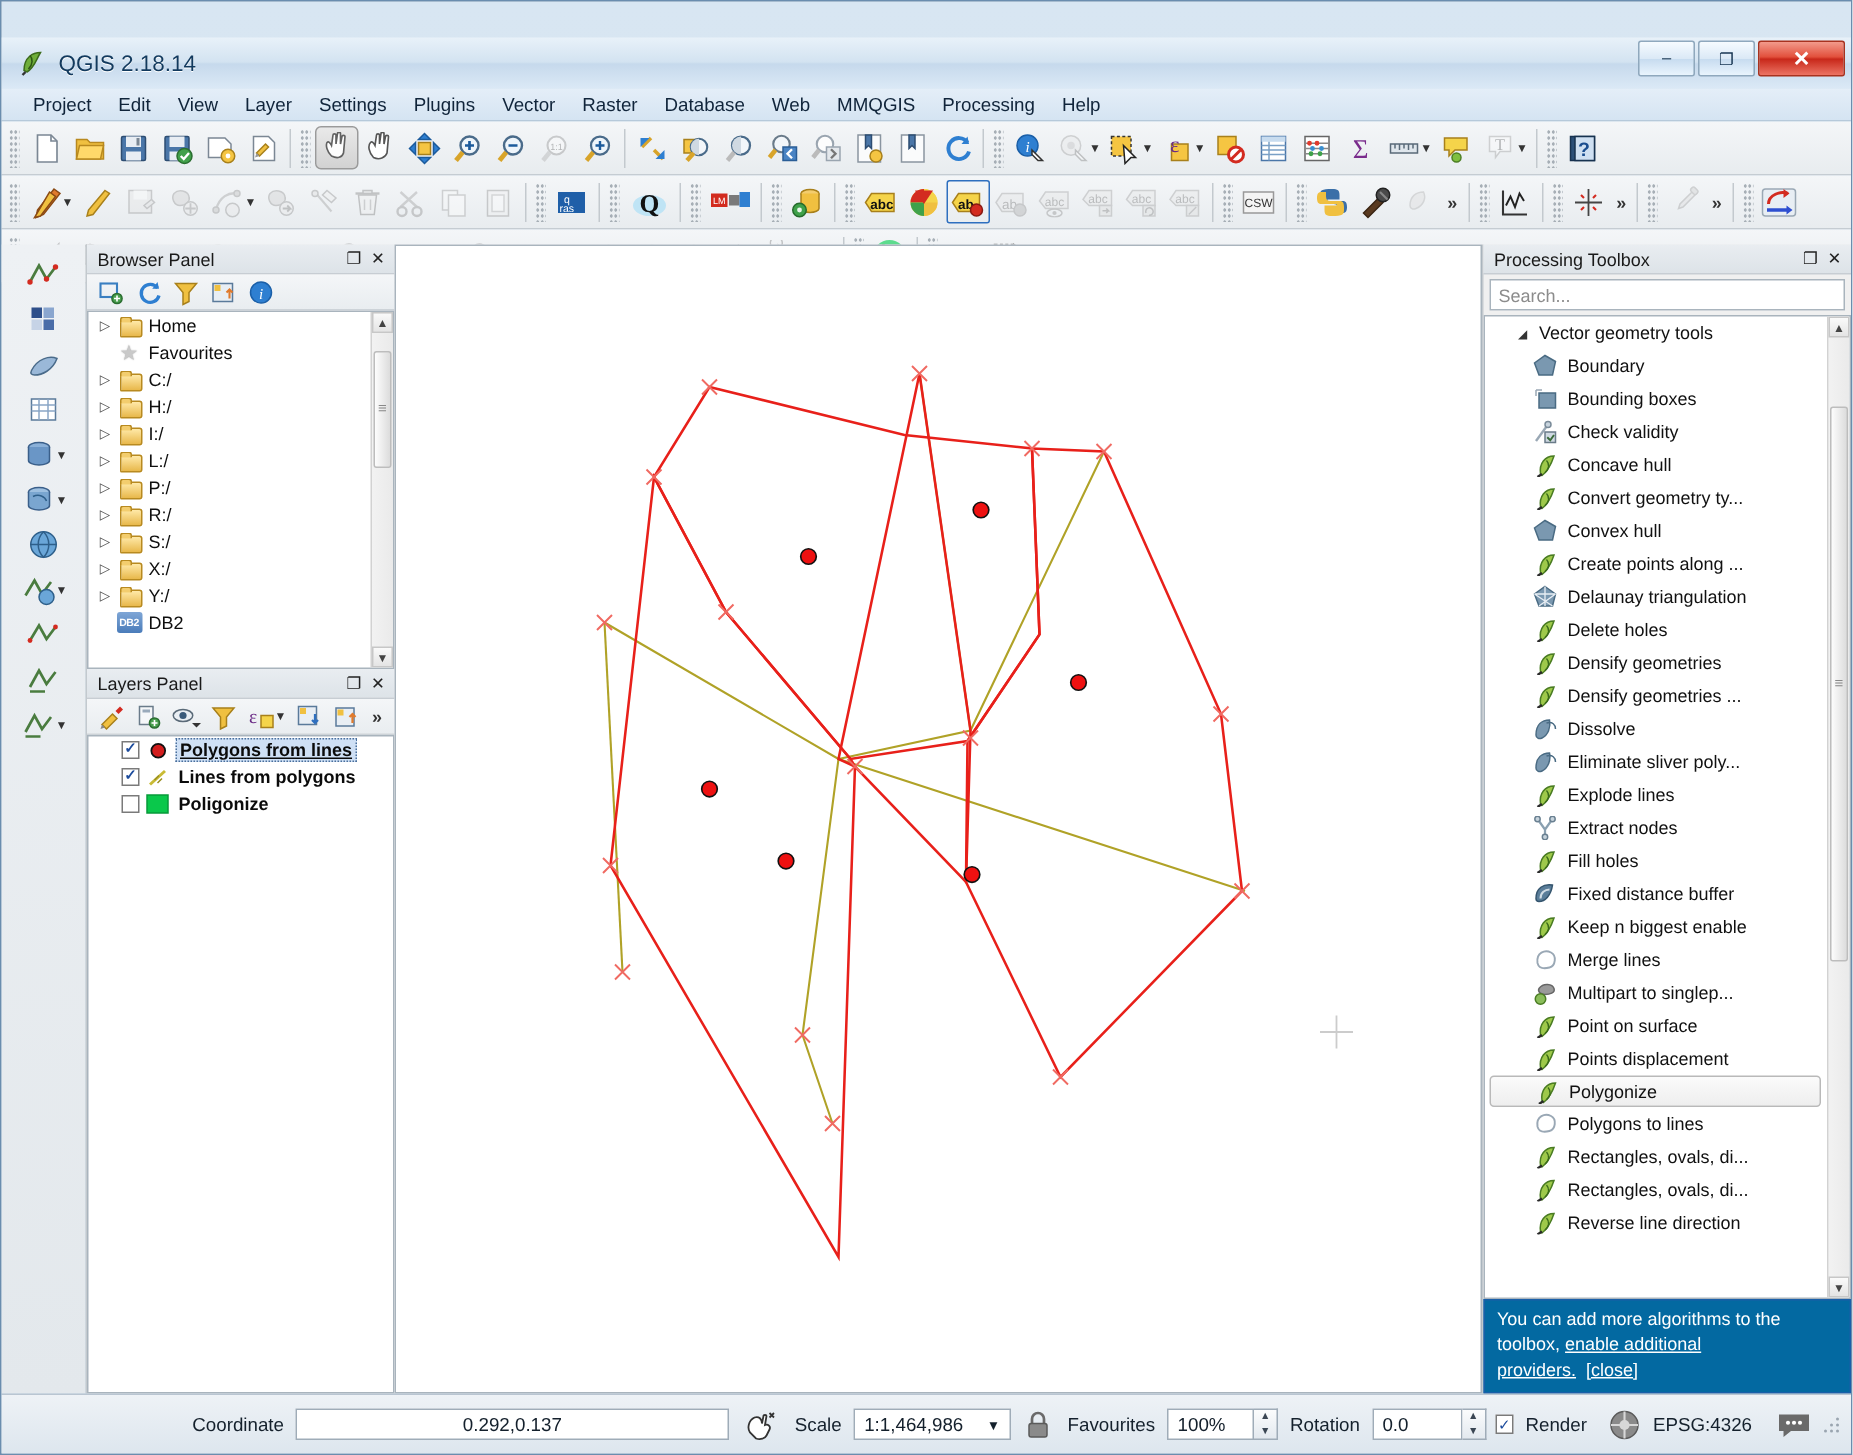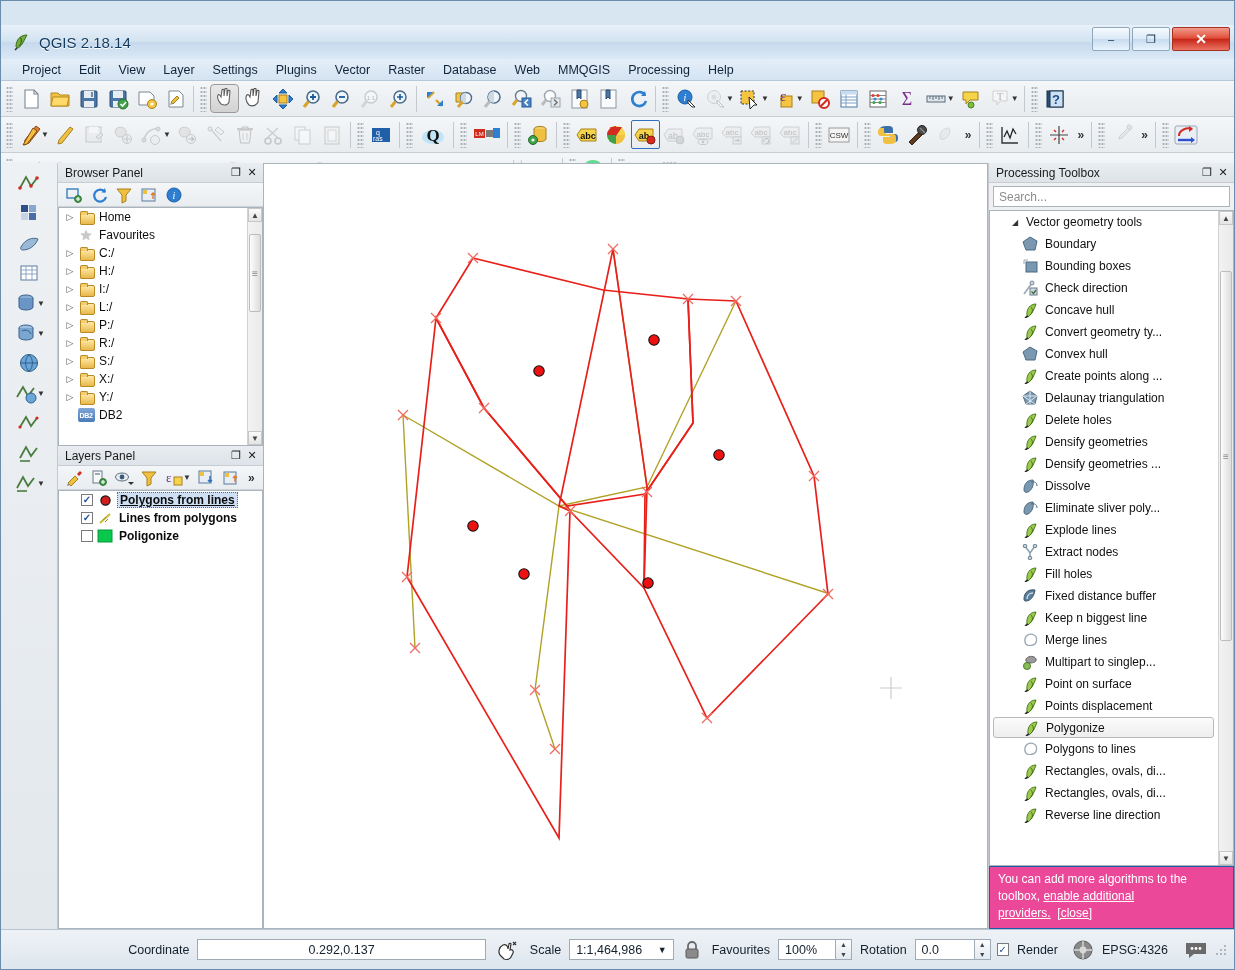--- a/index.html
+++ b/index.html
@@ -214,21 +214,21 @@
   .tbx-row.selected {
     background: linear-gradient(180deg,#fbfbfb,#eeeeee);
     border: 1px solid #b9b9b9; border-radius: 3px;
     margin: 0 3px 0 3px; padding-left: 3px; height: 21px;
   }
   .algo-ico { width: 20px; height: 18px; margin-right: 5px; display: inline-flex; align-items: center; justify-content: center; }
   .tbx-tree {
     flex: 1; background: #fff; border: 1px solid #a9b4bd; margin: 0 0 0 0; position: relative; overflow: hidden;
   }
   .notice {
-    margin: 0; background: #ec4899;
+    margin: 0; background: #0369a1;
     border: 1px solid #1a5fa8; color: #fff; font-size: 12px;
     padding: 4px 14px 6px 8px; line-height: 17px;
   }
   .notice a { color: #fff; text-decoration: underline; }
 
   
   #statusbar {
     position: absolute; left: 0; right: 0; bottom: 0; height: 40px;
     display: flex; align-items: center;
     background: linear-gradient(180deg,#eef2f6,#dde6ee);
@@ -1386,21 +1386,21 @@
               <span class="ind"></span>
               <span class="ind"></span>
               <span class="algo-ico">
                 <svg width="17" height="16">
                   <path d="M2 14 L10 3" stroke="#9aa8b5" stroke-width="1.6"></path>
                   <circle cx="10" cy="3" r="2" fill="#c8d4de" stroke="#7a8b99"></circle>
                   <rect x="8" y="8" width="7" height="7" fill="#cfd9e2" stroke="#6a7b89"></rect>
                   <path d="M9.5 11.5 l2 2 l2.5 -3.5" fill="none" stroke="#3a6b3a" stroke-width="1.3"></path>
                 </svg>
               </span>
-              <span>Check direction</span>
+              <span>Check validity</span>
             </div>
             <div class="tbx-row">
               <span class="ind"></span>
               <span class="ind"></span>
               <span class="algo-ico">
                 <svg width="17" height="16">
                   <path d="M5 14 C4 7, 8 2, 14 2 C12 8, 10 12, 6 15 Z" fill="#9ec94a" stroke="#4a7c23" stroke-width="1"></path>
                   <path d="M6 14 L3 16" stroke="#2a2a2a" stroke-width="1.6"></path>
                   <path d="M9 5 C11 7, 11 11, 8 13" stroke="#3a6b1a" stroke-width=".9" fill="none"></path>
                 </svg>
@@ -1565,21 +1565,21 @@
             <div class="tbx-row">
               <span class="ind"></span>
               <span class="ind"></span>
               <span class="algo-ico">
                 <svg width="17" height="16">
                   <path d="M5 14 C4 7, 8 2, 14 2 C12 8, 10 12, 6 15 Z" fill="#9ec94a" stroke="#4a7c23" stroke-width="1"></path>
                   <path d="M6 14 L3 16" stroke="#2a2a2a" stroke-width="1.6"></path>
                   <path d="M9 5 C11 7, 11 11, 8 13" stroke="#3a6b1a" stroke-width=".9" fill="none"></path>
                 </svg>
               </span>
-              <span>Keep n biggest line</span>
+              <span>Keep n biggest enable</span>
             </div>
             <div class="tbx-row">
               <span class="ind"></span>
               <span class="ind"></span>
               <span class="algo-ico">
                 <svg width="17" height="16">
                   <path d="M3 10 c-1 -7 5 -9 9 -7 c4 2 3 9 -1 10 c-4 1 -7 1 -8 -3 Z" fill="none" stroke="#9aa8b5" stroke-width="1.3"></path>
                 </svg>
               </span>
               <span>Merge lines</span>

